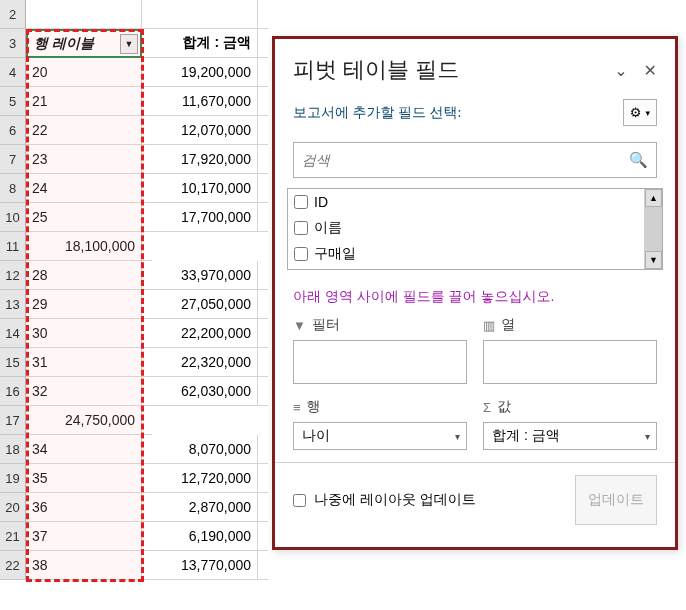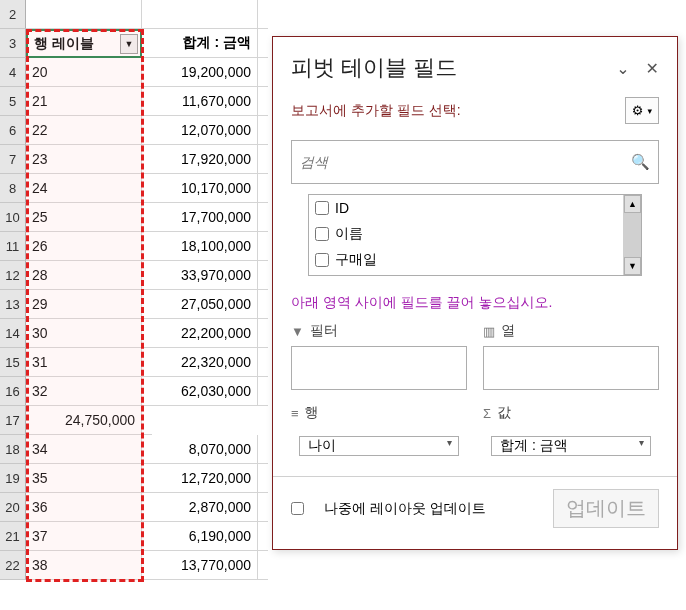--- a/index.html
+++ b/index.html
@@ -72,20 +72,21 @@
     .cell-c {
       width: 10px;
       border-bottom: 1px solid #d4d4d4;
     }
     .header-cell-a {
       font-weight: bold;
       background: #ffffff;
       border: 2px solid #1a7e44;
       position: relative;
       padding-right: 24px;
+      font-style: italic;
     }
     .header-cell-b {
       font-weight: bold;
     }
     .dropdown-btn {
       position: absolute;
       right: 2px;
       top: 3px;
       width: 18px;
       height: 20px;
@@ -109,21 +110,21 @@
     }
     
     
     .pivot-panel {
       position: absolute;
       left: 272px;
       top: 36px;
       width: 406px;
       height: 514px;
       background: #ffffff;
-      border: 1px solid #7f1d1d;
+      border: 3px solid #7f1d1d;
       box-shadow: 2px 2px 8px rgba(0,0,0,0.15);
     }
     .pivot-header {
       display: flex;
       align-items: center;
       padding: 16px 18px 8px 18px;
     }
     .pivot-title {
       font-size: 22px;
       color: #222;
@@ -139,55 +140,56 @@
       font-size: 16px;
       color: #555;
     }
     .pivot-subtitle-row {
       display: flex;
       align-items: center;
       padding: 6px 18px 10px 18px;
     }
     .pivot-subtitle {
       font-size: 14px;
-      color: #7f1d1d;
+      color: #0c4a6e;
       flex: 1;
+      font-family: Liberation Serif, serif;
     }
     .gear-btn {
       border: 1px solid #adadad;
       background: #fcfcfc;
       padding: 5px 6px;
       display: flex;
       align-items: center;
       gap: 4px;
       font-size: 13px;
     }
     .search-box {
       margin: 6px 18px 10px 18px;
       border: 1px solid #adadad;
-      height: 44px;
+      height: 36px;
       display: flex;
       align-items: center;
       padding: 0 8px;
     }
     .search-input {
       border: none;
       outline: none;
       flex: 1;
       font-size: 14px;
       color: #999;
       font-style: italic;
       background: transparent;
     }
     .search-icon {
       font-size: 15px;
       color: #555;
     }
     .field-list {
-      margin: 0 35px;
+      margin: 0 12px;
       border: 1px solid #adadad;
       height: 82px;
       position: relative;
       overflow: hidden;
     }
     .field-item {
       display: flex;
       align-items: center;
       height: 26px;
       padding: 0 6px;
@@ -249,52 +251,53 @@
     .area-icon {
       font-size: 13px;
       color: #777;
     }
     .area-box {
       border: 1px solid #adadad;
       height: 44px;
       background: #fff;
     }
     .area-pill {
-      margin: 8px;
+      margin: 0;
       border: 1px solid #adadad;
-      height: 20px;
-      display: flex;
+      height: 28px;
+      display: flex;
+      align-items: center;
       padding: 0 8px;
       font-size: 14px;
       position: relative;
     }
     .pill-caret {
       position: absolute;
       right: 6px;
       font-size: 10px;
       color: #555;
     }
     .pivot-footer {
       border-top: 1px solid #d0d0d0;
       padding: 12px 18px;
       display: flex;
       align-items: center;
     }
     .footer-check {
       display: flex;
       align-items: center;
-      gap: 20px;
+      gap: 8px;
       font-size: 14px;
       flex: 1;
     }
     .update-btn {
       border: 1px solid #ccc;
       background: #f6f6f6;
-      padding: 5px 12px;
-      font-size: 20px;
+      padding: 15px 12px;
+      font-size: 14px;
       color: #aaa;
     }
   </style>
 </head>
 <body>
 
 <div class="spreadsheet">
   <div class="row-headers">
     <div class="row-header">2</div>
     <div class="row-header">3</div>
@@ -357,21 +360,20 @@
         <div class="cell-a">24</div>
         <div class="cell-b">10,170,000</div>
         <div class="cell-c"></div>
       </div>
     <div class="grid-row">
         <div class="cell-a">25</div>
         <div class="cell-b">17,700,000</div>
         <div class="cell-c"></div>
       </div>
     <div class="grid-row">
-        <div class="cell-a">26</div>
         <div class="cell-b">18,100,000</div>
         <div class="cell-c"></div>
       </div>
     <div class="grid-row">
         <div class="cell-a">28</div>
         <div class="cell-b">33,970,000</div>
         <div class="cell-c"></div>
       </div>
     <div class="grid-row">
         <div class="cell-a">29</div>

